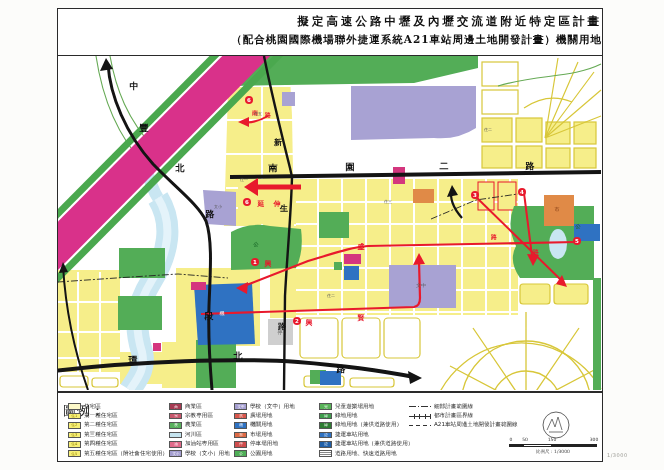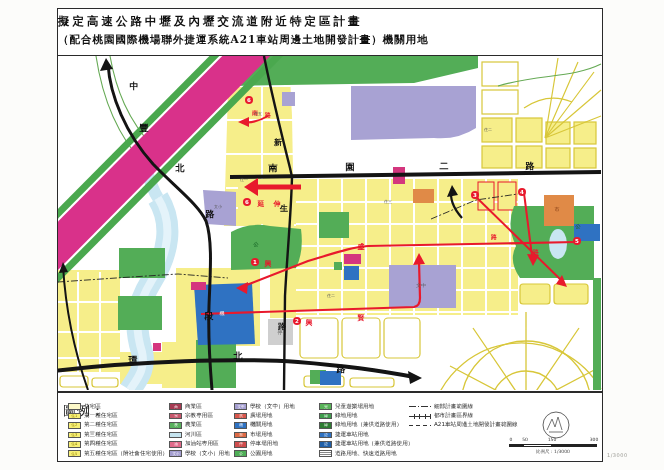--- a/index.html
+++ b/index.html
@@ -1,19 +1,19 @@
 <!DOCTYPE html>
 <html><head>
 <meta charset="utf-8">
 <style>
   html,body{margin:0;padding:0;background:#e9e9e6;}
   .sheet{position:relative;width:664px;height:470px;background:#fcfcfa;overflow:hidden;
          font-family:"DejaVu Sans",sans-serif;}
   .box{position:absolute;background:#fff;border:1px solid #2a2a2a;box-sizing:border-box;}
-  #title-box{left:57px;top:8px;width:546px;height:48px;text-align:left;}
+  #title-box{left:57px;top:8px;width:546px;height:48px;text-align:right;}
   #title-box .t1{margin-top:5px;font-family:"DejaVu Serif","Liberation Serif",serif;
      font-size:11.5px;letter-spacing:3px;color:#111;font-weight:600;}
   #title-box .t2{margin-top:4px;font-family:"DejaVu Serif","Liberation Serif",serif;
      font-size:10.5px;letter-spacing:1px;color:#111;font-weight:600;}
   #map-box{left:57px;top:56px;width:546px;height:336px;border-top:none;overflow:hidden;}
   #map-svg{position:absolute;left:0;top:0;}
   #map-labels{position:absolute;left:0;top:0;width:100%;height:100%;}
   .map-lab{position:absolute;transform:translate(-50%,-50%);white-space:nowrap;
      font-family:"DejaVu Serif","Liberation Serif",serif;font-weight:700;line-height:1;}
   .map-lab.k{color:#101010;}

